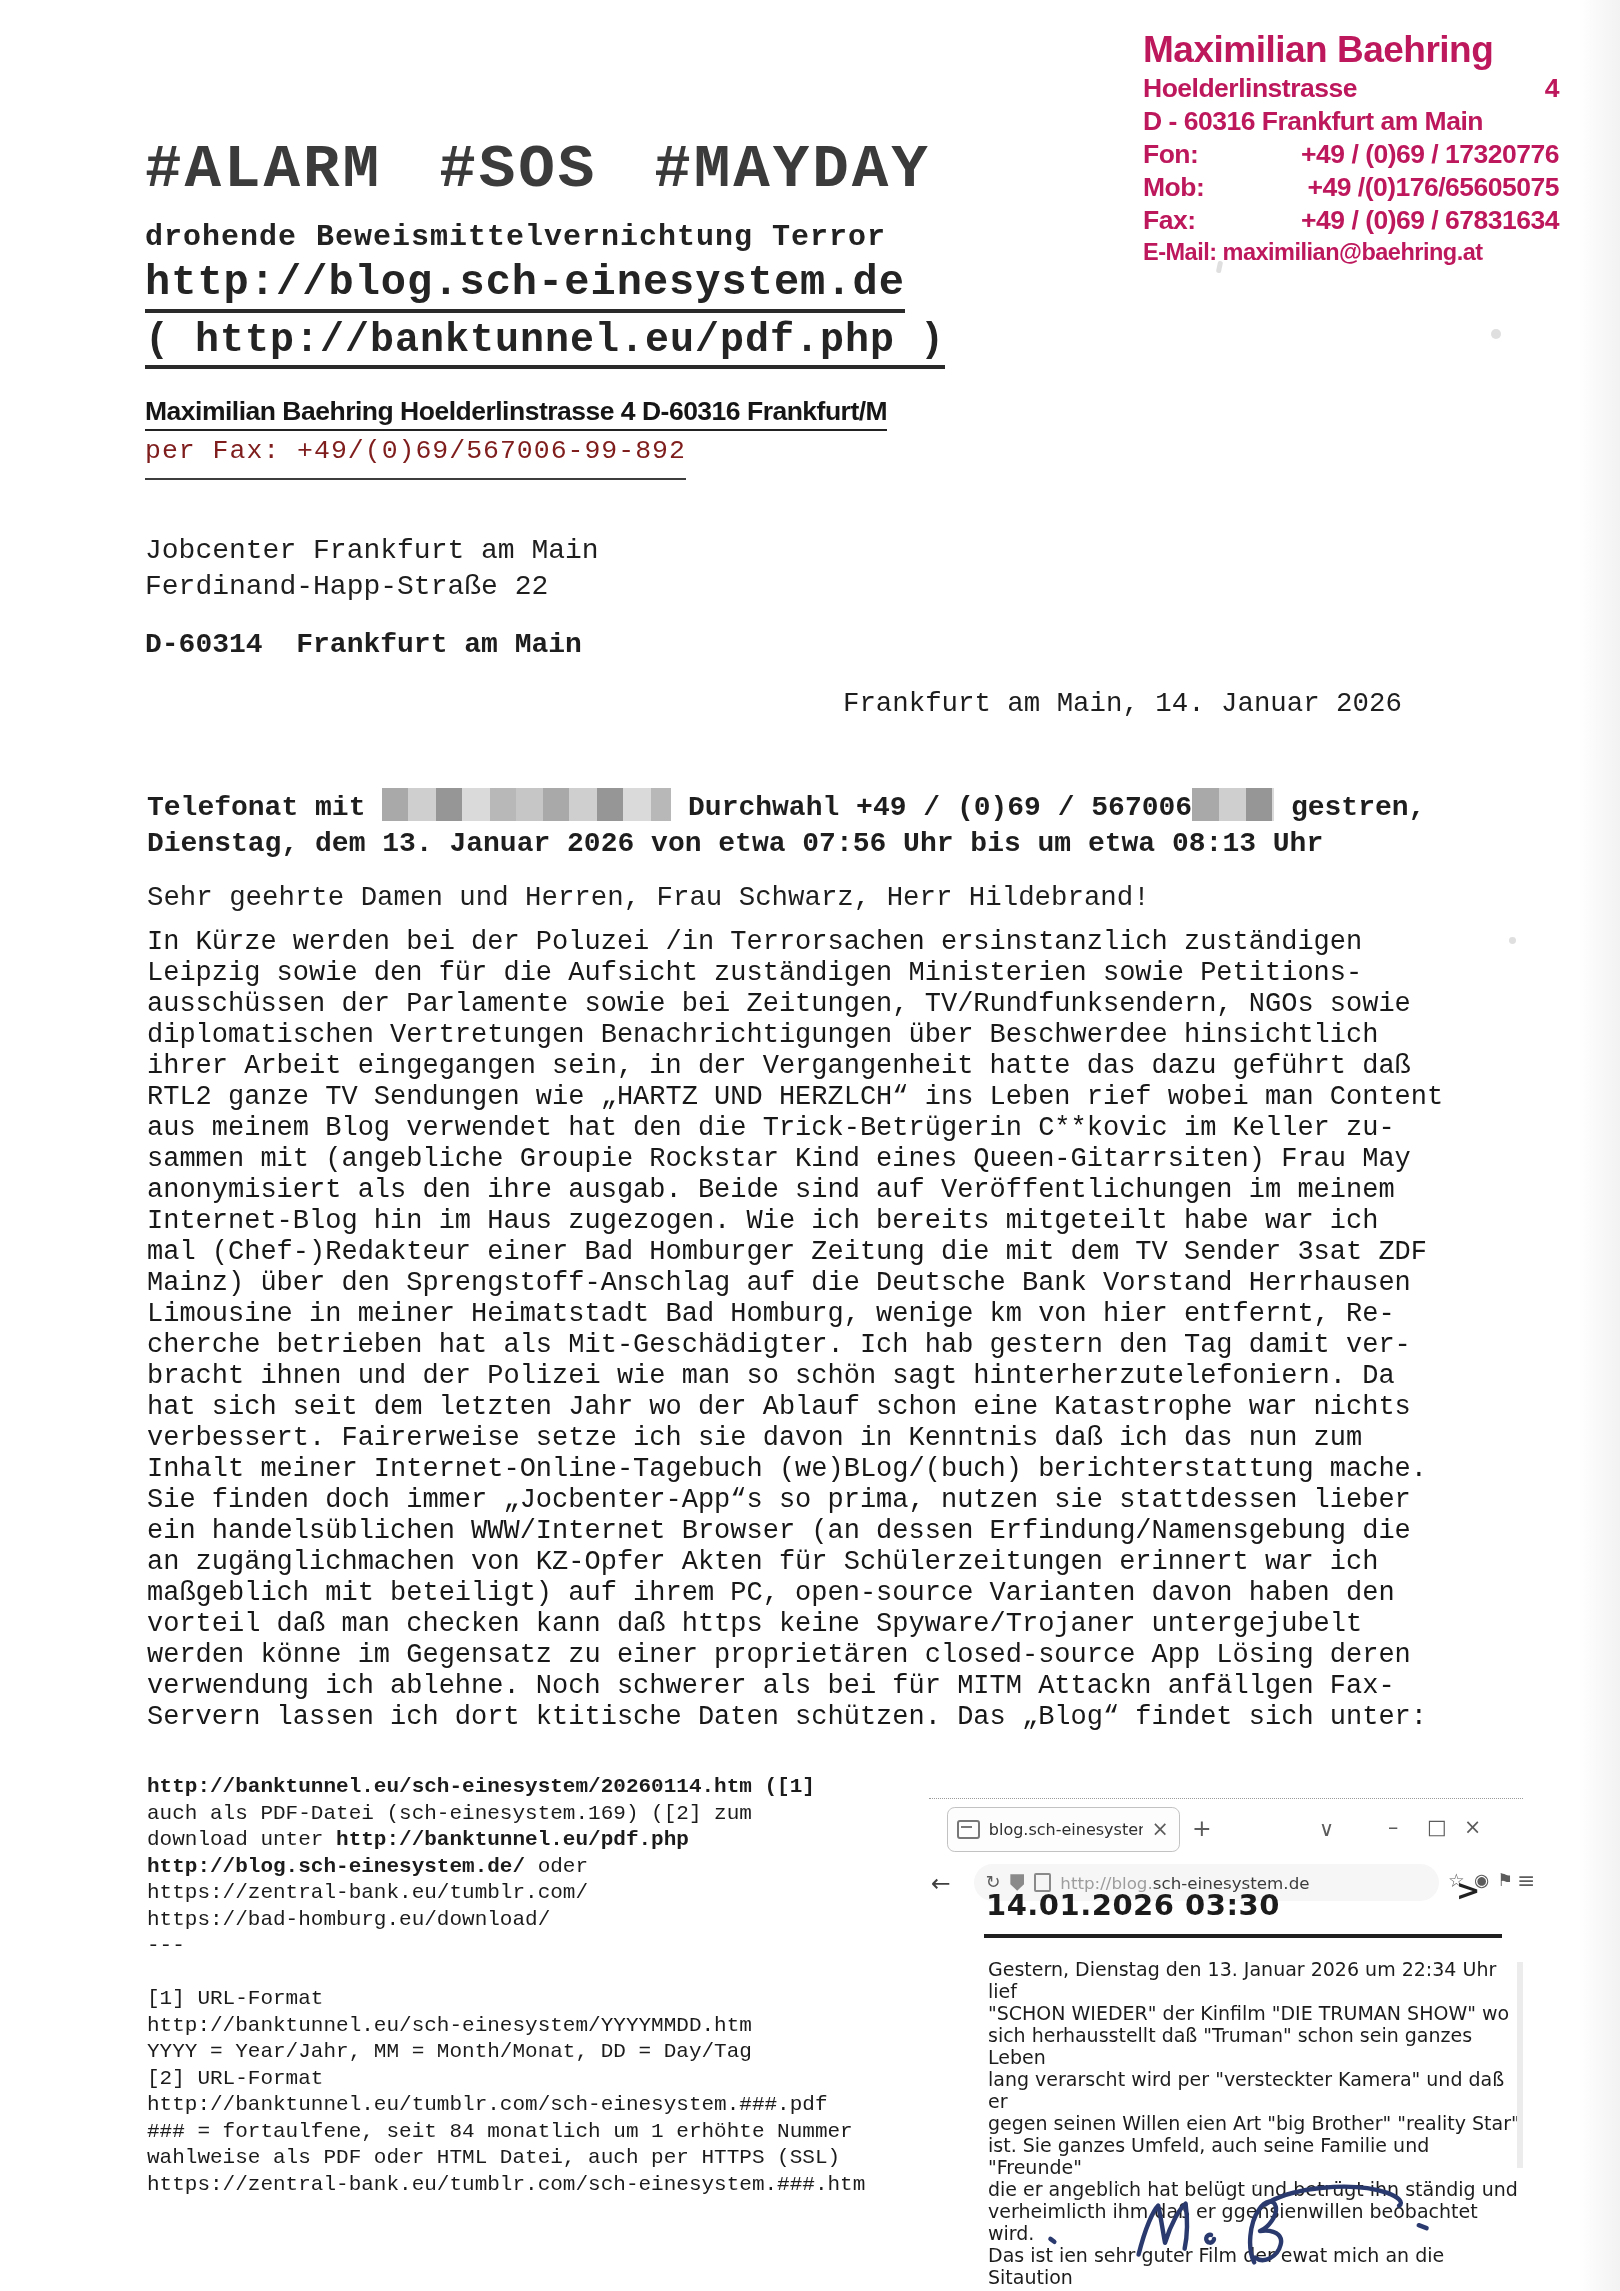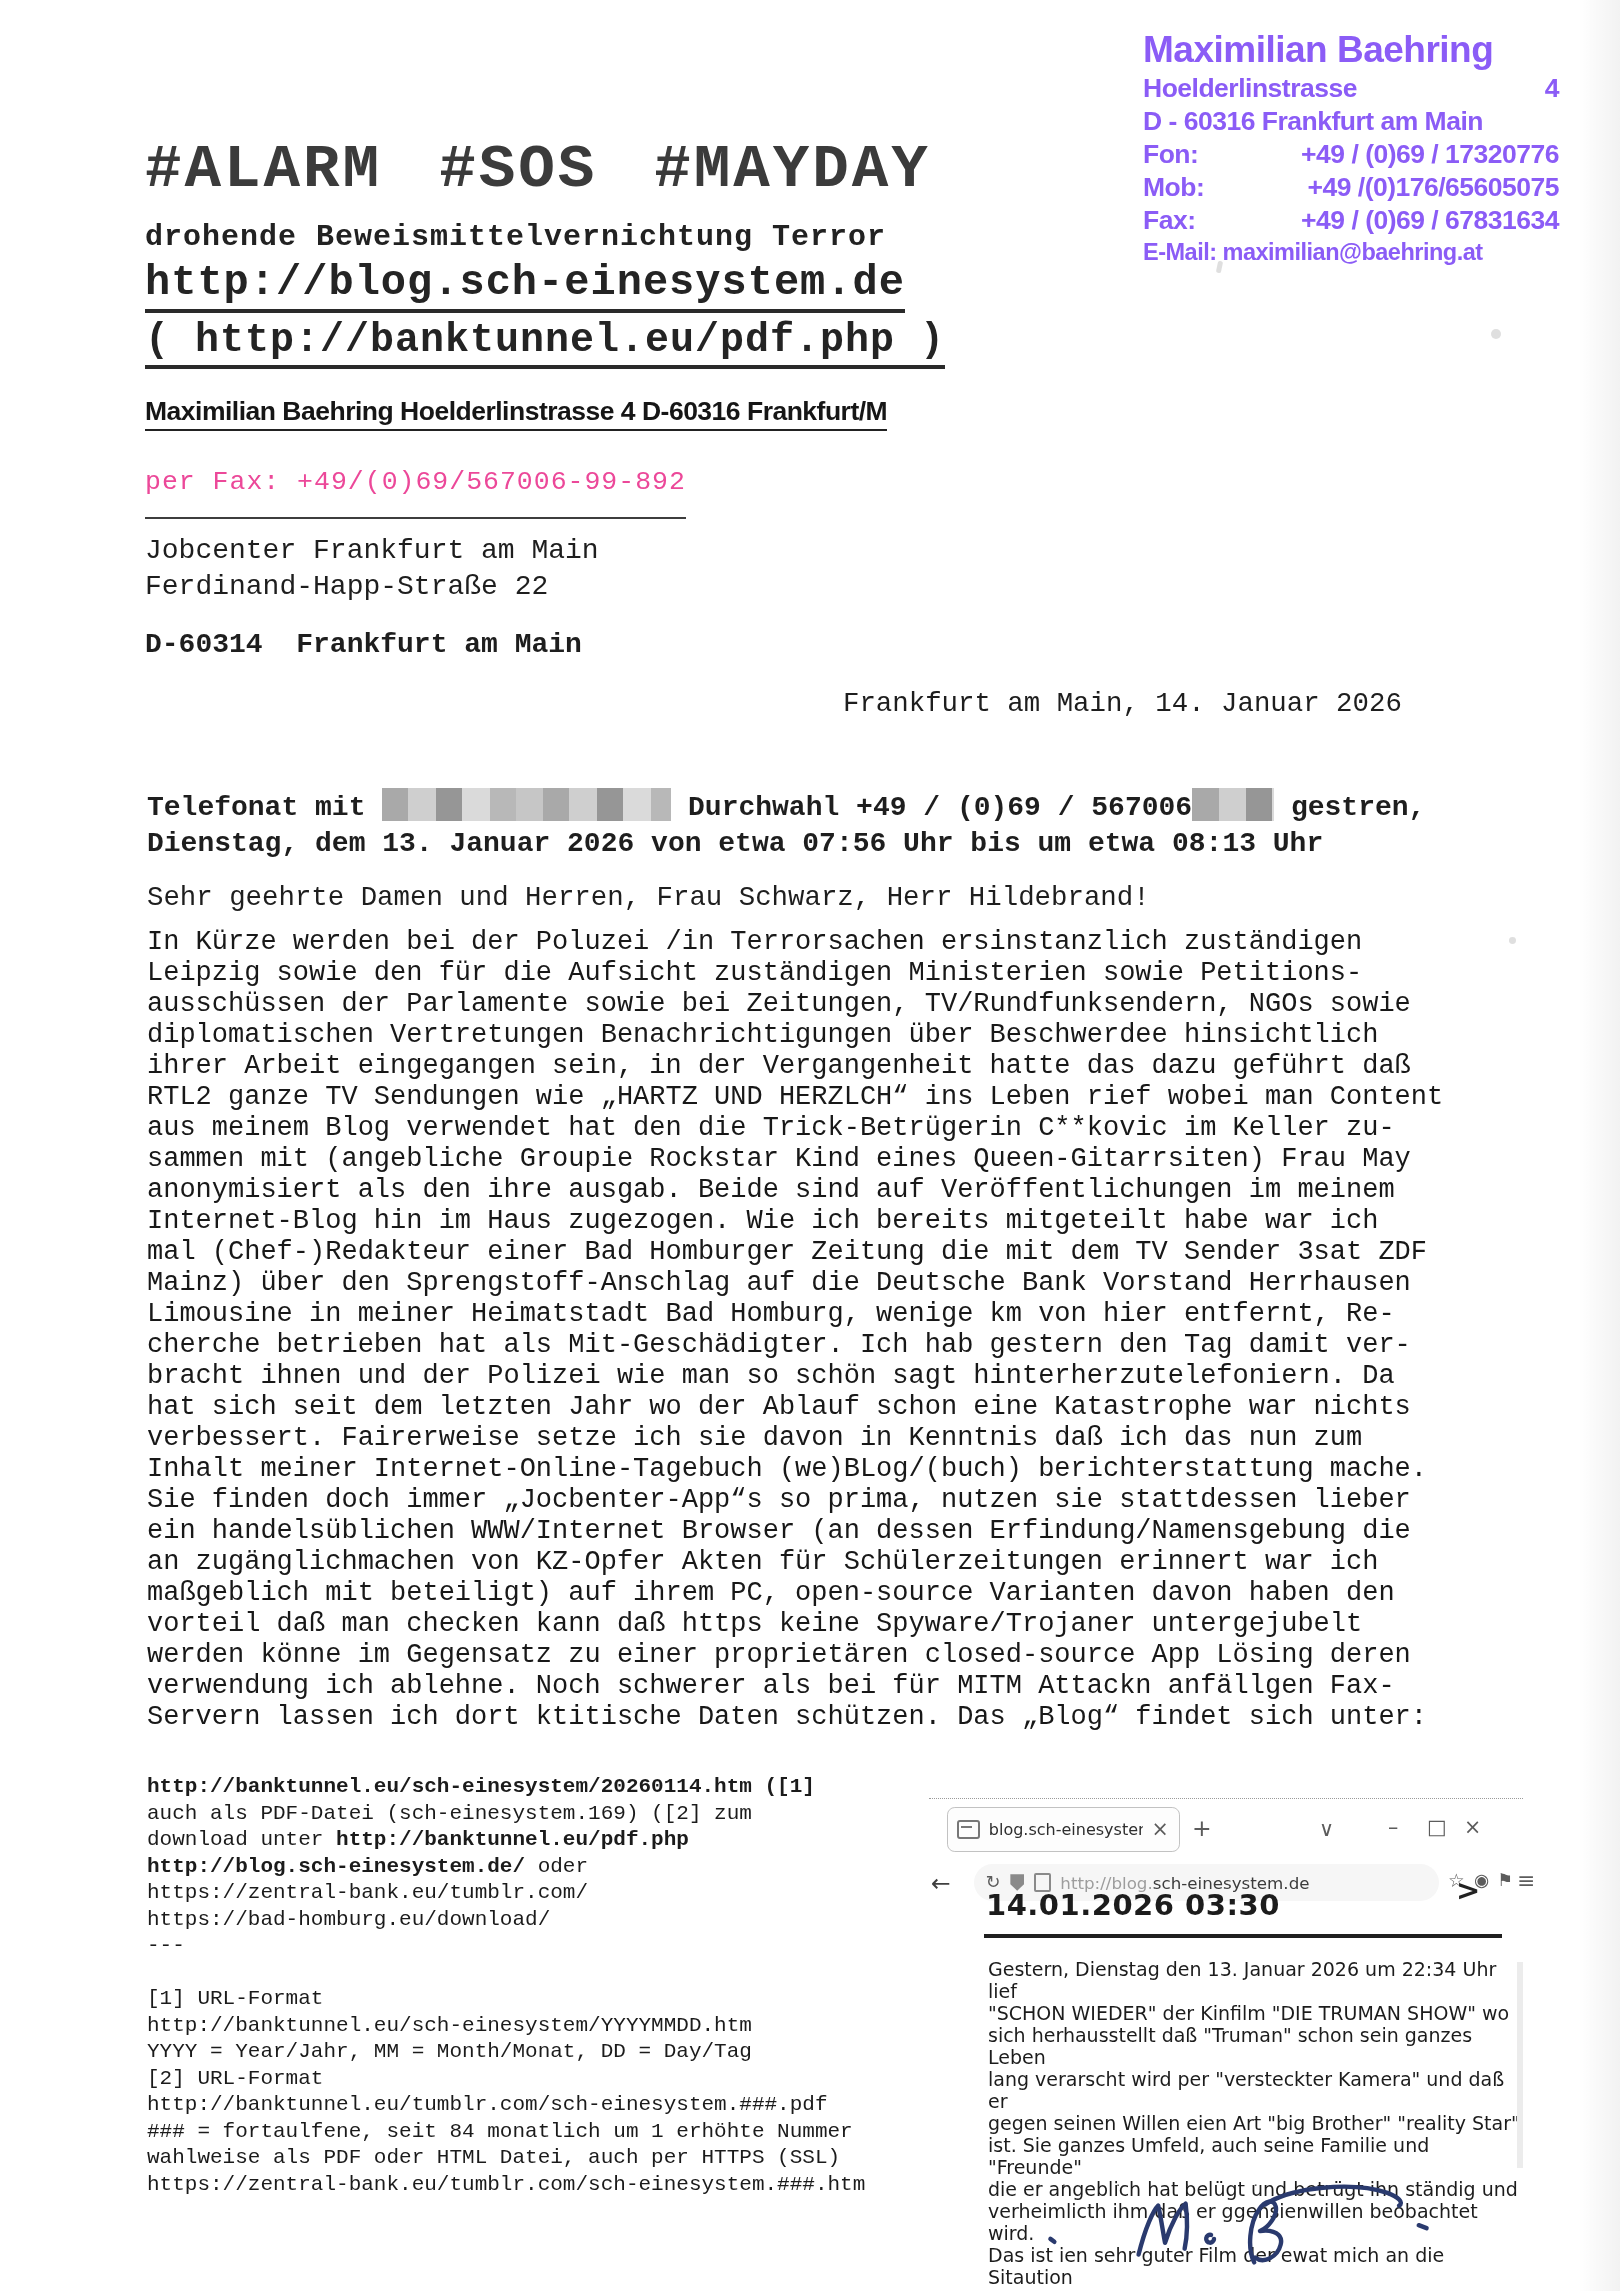--- a/index.html
+++ b/index.html
@@ -9,24 +9,24 @@
   .pre{white-space:pre;}
   .b{font-weight:bold;}
   
   .hashtags{left:145px;top:135px;font-size:61px;font-weight:bold;color:#3b3b3b;letter-spacing:2.9px;word-spacing:17.6px;}
   .subtitle{left:145px;top:220px;font-size:30px;font-weight:bold;color:#222;letter-spacing:1px;font-family:Liberation Mono, monospace;}
   .bigurl{left:145px;font-size:42px;font-weight:bold;color:#242424;letter-spacing:1px;
           border-bottom:4.9px solid #2a2a2a;padding-bottom:2px;}
   .sender-line{left:145px;top:396px;font-family:"Liberation Sans","DejaVu Sans",sans-serif;
                font-size:26.5px;font-weight:bold;letter-spacing:-0.5px;color:#161616;
                border-bottom:2.9px solid #222;padding-bottom:2px;}
-  .perfax{left:145px;top:467px;font-size:26.5px;color:#ec4899;border-bottom:2px solid #3d3d3d;padding-bottom:20px;letter-spacing:1px;}
+  .perfax{left:145px;top:436px;font-size:26.5px;color:#7f1d1d;border-bottom:2px solid #3d3d3d;padding-bottom:12px;letter-spacing:1px;}
   
   .contact{left:1143px;top:27.4px;width:416px;font-family:"Liberation Sans","DejaVu Sans",sans-serif;
-           font-weight:bold;color:#8b5cf6;letter-spacing:-0.5px;}
+           font-weight:bold;color:#be185d;letter-spacing:-0.5px;}
   .contact .name{font-size:37px;line-height:45px;}
   .contact .row{display:flex;justify-content:space-between;font-size:26.5px;line-height:33px;}
   .contact .full{font-size:26.5px;line-height:33px;}
   .contact .mail{font-size:23.5px;line-height:31px;}
   
   .recipient{left:145px;top:533px;font-size:28px;line-height:36px;}
   .city-bold{left:145px;top:629px;font-size:28px;font-weight:bold;}
   .dateline{left:843px;top:688px;font-size:27.4px;}
   .subject-row{left:137px;top:730px;width:1353px;height:57px;}
   .pix{background-image:

